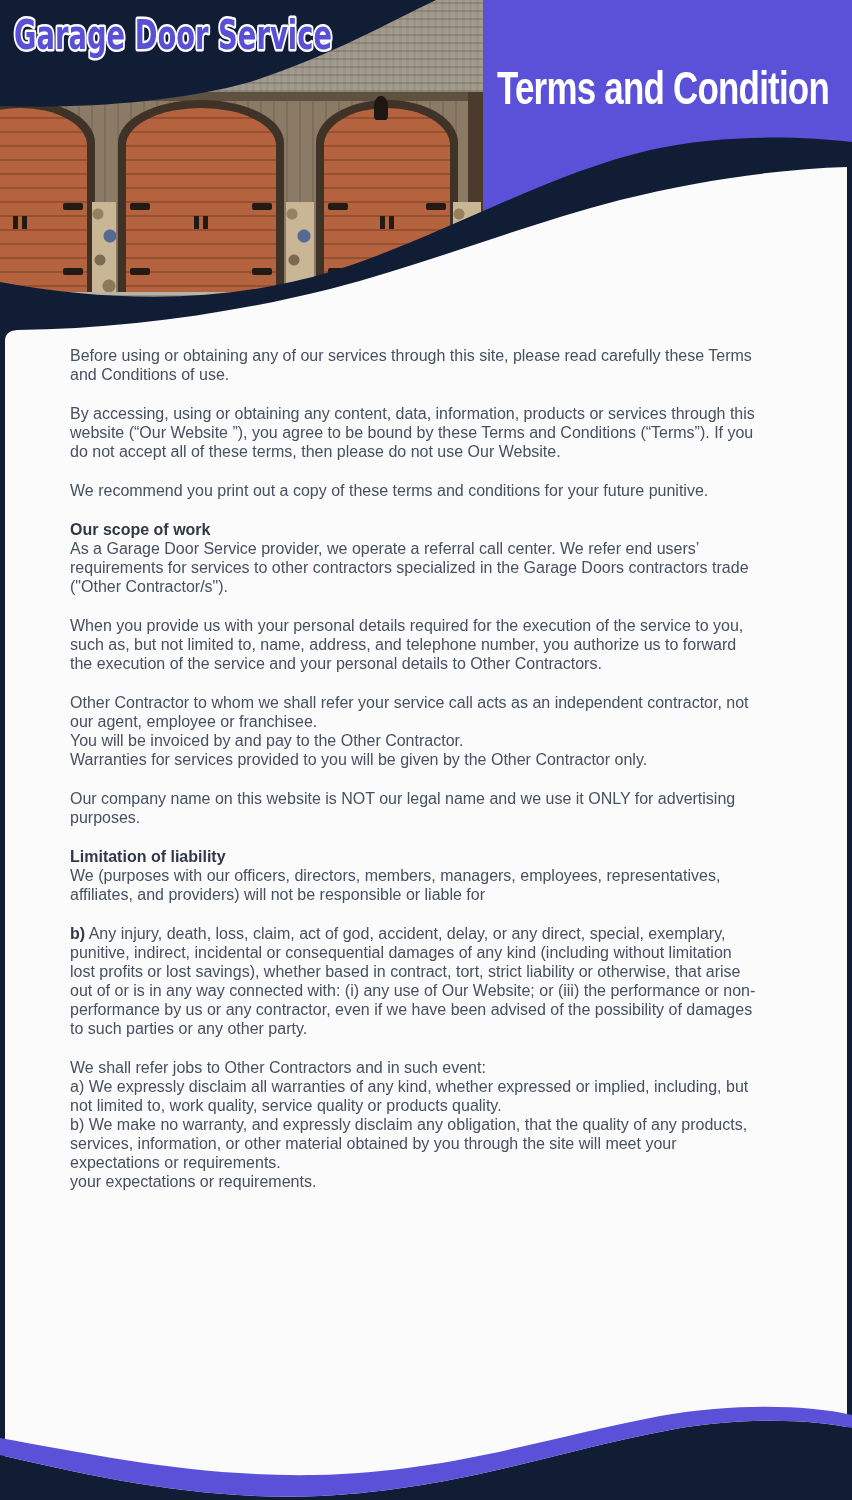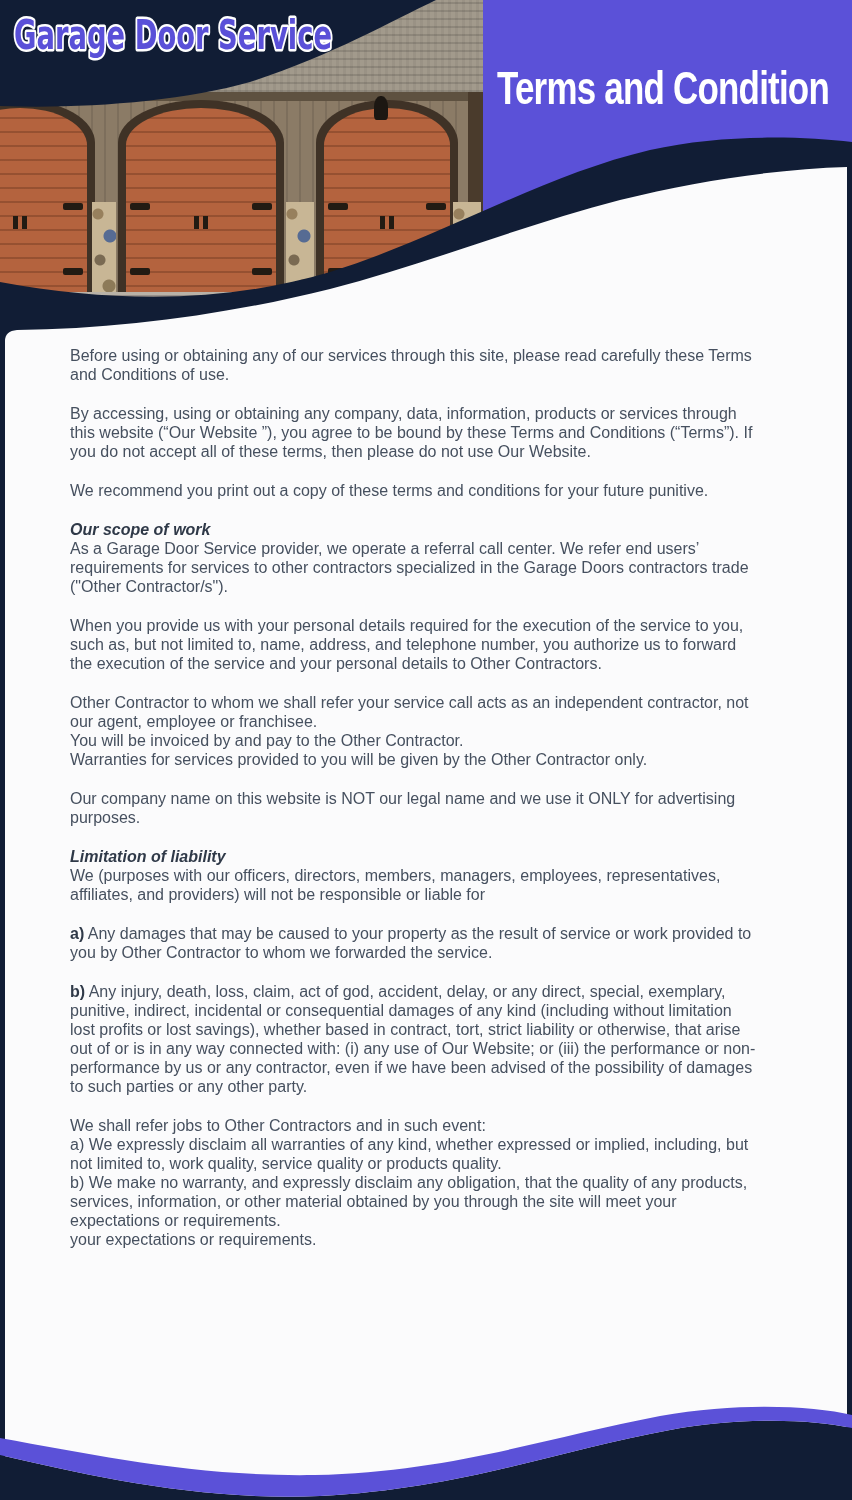--- a/index.html
+++ b/index.html
@@ -54,21 +54,21 @@
   .f-white{fill:var(--paper);}
   .logo-text{fill:var(--logo-purple);stroke:#fff;stroke-width:5px;paint-order:stroke;
     stroke-linejoin:round;font:700 40px "DejaVu Sans",sans-serif;}
   .title-text{fill:#ffffff;font:700 46px "Liberation Sans",sans-serif;letter-spacing:-1px;}
 
   
   .main{position:absolute;left:0;top:340px;bottom:0;width:852px;z-index:2;
     background:var(--paper);border-left:5px solid var(--navy);border-right:5px solid var(--navy);
     padding:6px 87px 0 65px;color:var(--text);font-size:16px;line-height:19px;}
   .t-block{margin-bottom:20px;}
-  .blk-heading{font-weight:700;color:var(--heading);font-style:italic;}
+  .blk-heading{font-weight:700;color:var(--heading);}
   .blk-text{white-space:pre-line;}
   .blk-prefix{font-weight:700;color:var(--heading);}
 
   
   .footer-svg{position:absolute;left:0;bottom:0;z-index:4;pointer-events:none;display:block;}
 </style>
 </head>
 <body>
 
 <div class="page">
@@ -112,21 +112,21 @@
   </div>
 
   <div class="main">
   <div class="t-block">
 
     <div class="blk-text">Before using or obtaining any of our services through this site, please read carefully these Terms and Conditions of use.</div>
   </div>
 
   <div class="t-block">
 
-    <div class="blk-text">By accessing, using or obtaining any company, data, information, products or services through this website (“Our Website ”), you agree to be bound by these Terms and Conditions (“Terms”). If you do not accept all of these terms, then please do not use Our Website.</div>
+    <div class="blk-text">By accessing, using or obtaining any content, data, information, products or services through this website (“Our Website ”), you agree to be bound by these Terms and Conditions (“Terms”). If you do not accept all of these terms, then please do not use Our Website.</div>
   </div>
 
   <div class="t-block">
 
     <div class="blk-text">We recommend you print out a copy of these terms and conditions for your future punitive.</div>
   </div>
 
   <div class="t-block">
     <div class="blk-heading">Our scope of work</div>
     <div class="blk-text">As a Garage Door Service provider, we operate a referral call center. We refer end users’ requirements for services to other contractors specialized in the Garage Doors contractors trade ("Other Contractor/s").</div>
@@ -145,24 +145,20 @@
   <div class="t-block">
 
     <div class="blk-text">Our company name on this website is NOT our legal name and we use it ONLY for advertising purposes.</div>
   </div>
 
   <div class="t-block">
     <div class="blk-heading">Limitation of liability</div>
     <div class="blk-text">We (purposes with our officers, directors, members, managers, employees, representatives, affiliates, and providers) will not be responsible or liable for</div>
   </div>
 
-  <div class="t-block">
-
-    <div class="blk-text"><b class="blk-prefix">a)</b> Any damages that may be caused to your property as the result of service or work provided to you by Other Contractor to whom we forwarded the service.</div>
-  </div>
 
   <div class="t-block">
 
     <div class="blk-text"><b class="blk-prefix">b)</b> Any injury, death, loss, claim, act of god, accident, delay, or any direct, special, exemplary, punitive, indirect, incidental or consequential damages of any kind (including without limitation lost profits or lost savings), whether based in contract, tort, strict liability or otherwise, that arise out of or is in any way connected with: (i) any use of Our Website; or (iii) the performance or non-performance by us or any contractor, even if we have been advised of the possibility of damages to such parties or any other party.</div>
   </div>
 
   <div class="t-block">
     <div class="blk-text">We shall refer jobs to Other Contractors and in such event:
 a) We expressly disclaim all warranties of any kind, whether expressed or implied, including, but not limited to, work quality, service quality or products quality.
 b) We make no warranty, and expressly disclaim any obligation, that the quality of any products, services, information, or other material obtained by you through the site will meet your expectations or requirements.

